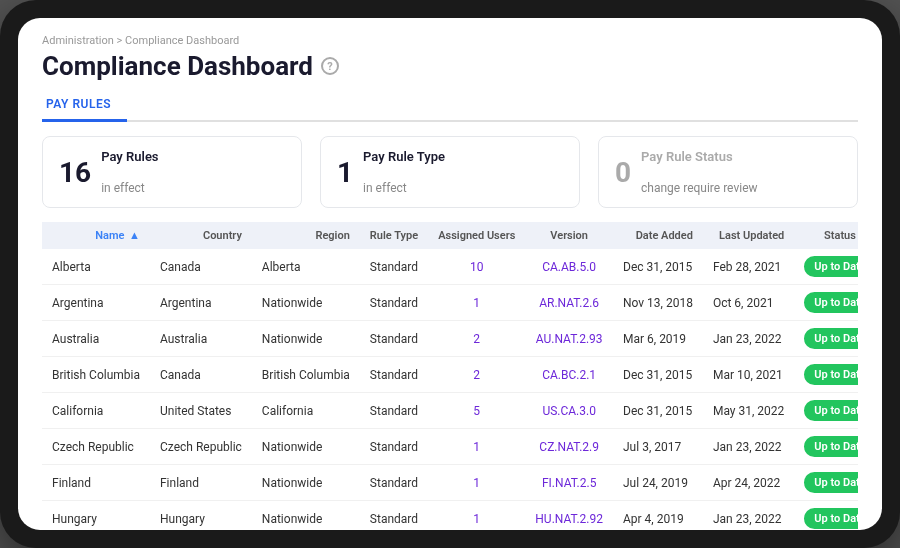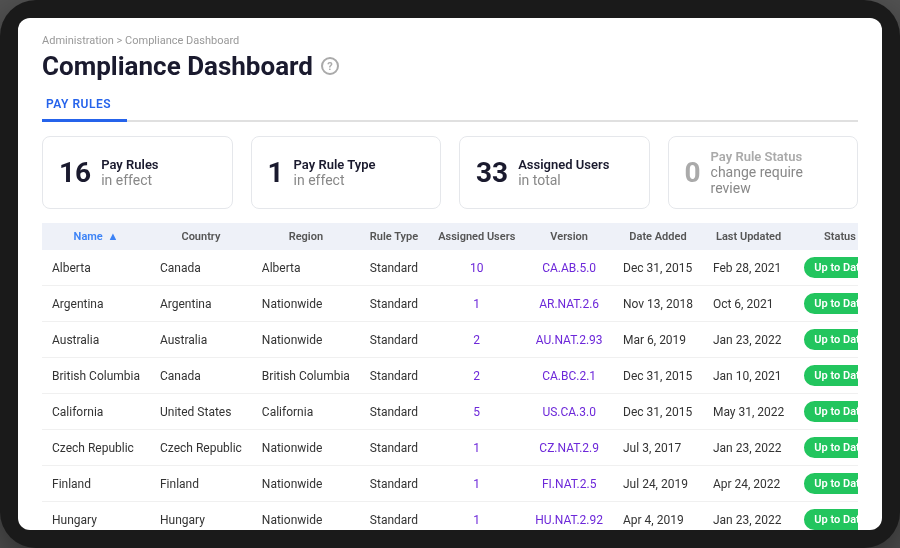--- a/index.html
+++ b/index.html
@@ -22,21 +22,21 @@
       box-shadow: 0 20px 60px rgba(0,0,0,0.6);
       display: flex;
       align-items: center;
       justify-content: center;
     }
 
     .screen {
       width: 100%;
       height: 100%;
       background: #fff;
-      border-radius: 12px;
+      border-radius: 22px;
       overflow: hidden;
       display: flex;
       flex-direction: column;
     }
 
     .content {
       flex: 1;
       overflow: hidden;
       padding: 16px 24px 0 24px;
       display: flex;
@@ -127,22 +127,23 @@
       flex-direction: column;
     }
 
     .stat-label {
       font-size: 13px;
       font-weight: 600;
       color: #1a1a2e;
     }
 
     .stat-sublabel {
-      font-size: 14px;
+      font-size: 12px;
       color: #888;
+      margin-top: 17px;
     }
 
     .stat-card.muted .stat-number,
     .stat-card.muted .stat-label {
       color: #aaa;
     }
 
     .table-container {
       flex: 1;
       overflow: auto;
@@ -153,21 +154,21 @@
       border-collapse: collapse;
       font-size: 12px;
     }
 
     thead tr {
       background: #eef1f8;
     }
 
     thead th {
       padding: 7px 10px;
-      text-align: center;
+      text-align: right;
       font-size: 11px;
       font-weight: 600;
       color: #555;
       white-space: nowrap;
     }
 
     thead th.sortable {
       cursor: pointer;
       color: #3b82f6;
     }
@@ -241,27 +242,20 @@
           <div class="stat-info">
             <span class="stat-label">Pay Rules</span>
             <span class="stat-sublabel">in effect</span>
           </div>
         </div>
         <div class="stat-card">
           <span class="stat-number">1</span>
           <div class="stat-info">
             <span class="stat-label">Pay Rule Type</span>
             <span class="stat-sublabel">in effect</span>
-          </div>
-        </div>
-        <div class="stat-card">
-          <span class="stat-number">33</span>
-          <div class="stat-info">
-            <span class="stat-label">Assigned Users</span>
-            <span class="stat-sublabel">in total</span>
           </div>
         </div>
         <div class="stat-card muted">
           <span class="stat-number">0</span>
           <div class="stat-info">
             <span class="stat-label">Pay Rule Status</span>
             <span class="stat-sublabel">change require review</span>
           </div>
         </div>
       </div>
@@ -316,21 +310,21 @@
       <td class="col-status"><span class="status-badge">Up to Date</span></td>
     </tr>
               <tr>
       <td class="col-name">British Columbia</td>
       <td class="col-country">Canada</td>
       <td class="col-region">British Columbia</td>
       <td class="col-ruletype">Standard</td>
       <td class="col-assigned link">2</td>
       <td class="col-version link">CA.BC.2.1</td>
       <td class="col-dateadded">Dec 31, 2015</td>
-      <td class="col-lastupdated">Jan 10, 2021</td>
+      <td class="col-lastupdated">Mar 10, 2021</td>
       <td class="col-status"><span class="status-badge">Up to Date</span></td>
     </tr>
               <tr>
       <td class="col-name">California</td>
       <td class="col-country">United States</td>
       <td class="col-region">California</td>
       <td class="col-ruletype">Standard</td>
       <td class="col-assigned link">5</td>
       <td class="col-version link">US.CA.3.0</td>
       <td class="col-dateadded">Dec 31, 2015</td>

